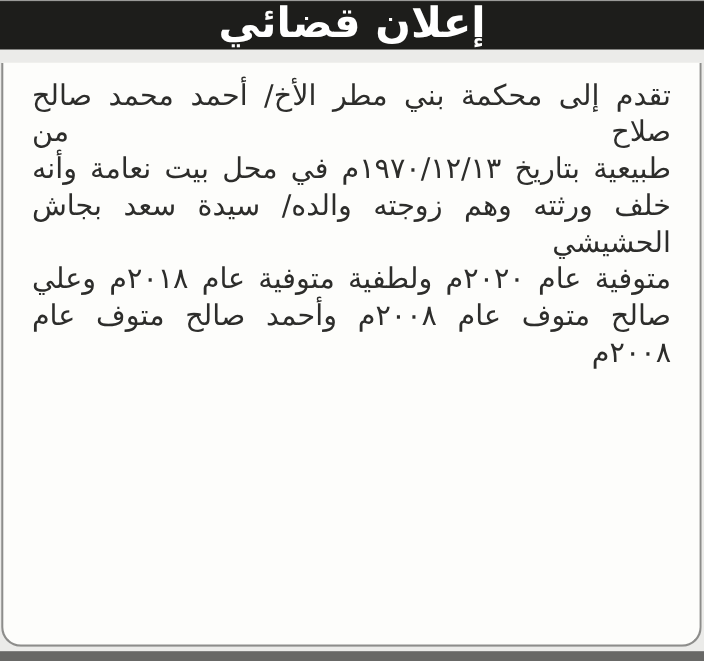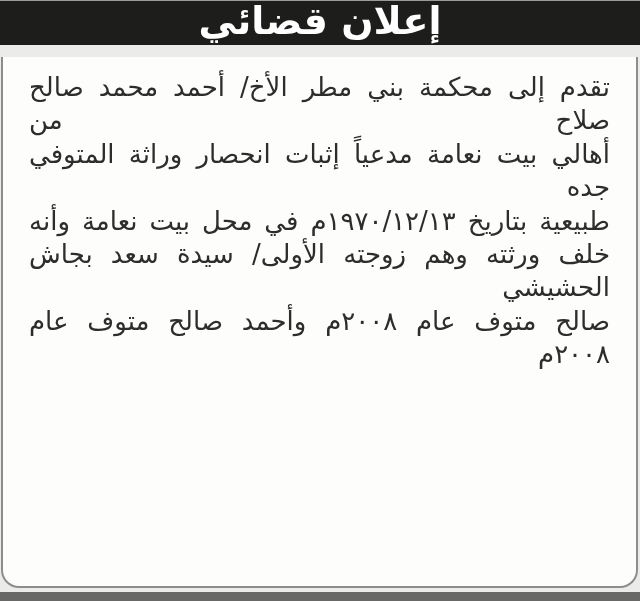--- a/index.html
+++ b/index.html
@@ -67,21 +67,21 @@
 </head>
 <body>
 
 <div class="header-bar">
   <div class="header-title">إعلان قضائي</div>
 </div>
 
 <div class="notice-box">
   <div class="notice-text">
     <div class="notice-line">تقدم إلى محكمة بني مطر الأخ/ أحمد محمد صالح صلاح من</div>
-    <div class="notice-line">أهالي بيت نعامة مدعياً إثبات انحصار وراثة المتوفي جده</div>
     <div class="notice-line">طبيعية بتاريخ ١٩٧٠/١٢/١٣م في محل بيت نعامة وأنه</div>
-    <div class="notice-line">خلف ورثته وهم زوجته الأولى/ سيدة سعد بجاش الحشيشي</div>
+    <div class="notice-line">خلف ورثته وهم زوجته والده/ سيدة سعد بجاش الحشيشي</div>
+    <div class="notice-line">متوفية عام ٢٠٢٠م ولطفية متوفية عام ٢٠١٨م وعلي</div>
     <div class="notice-line">صالح متوف عام ٢٠٠٨م وأحمد صالح متوف عام ٢٠٠٨م</div>
 
   </div>
 </div>
 
 <div class="bottom-rule"></div>
 
 </body></html>

